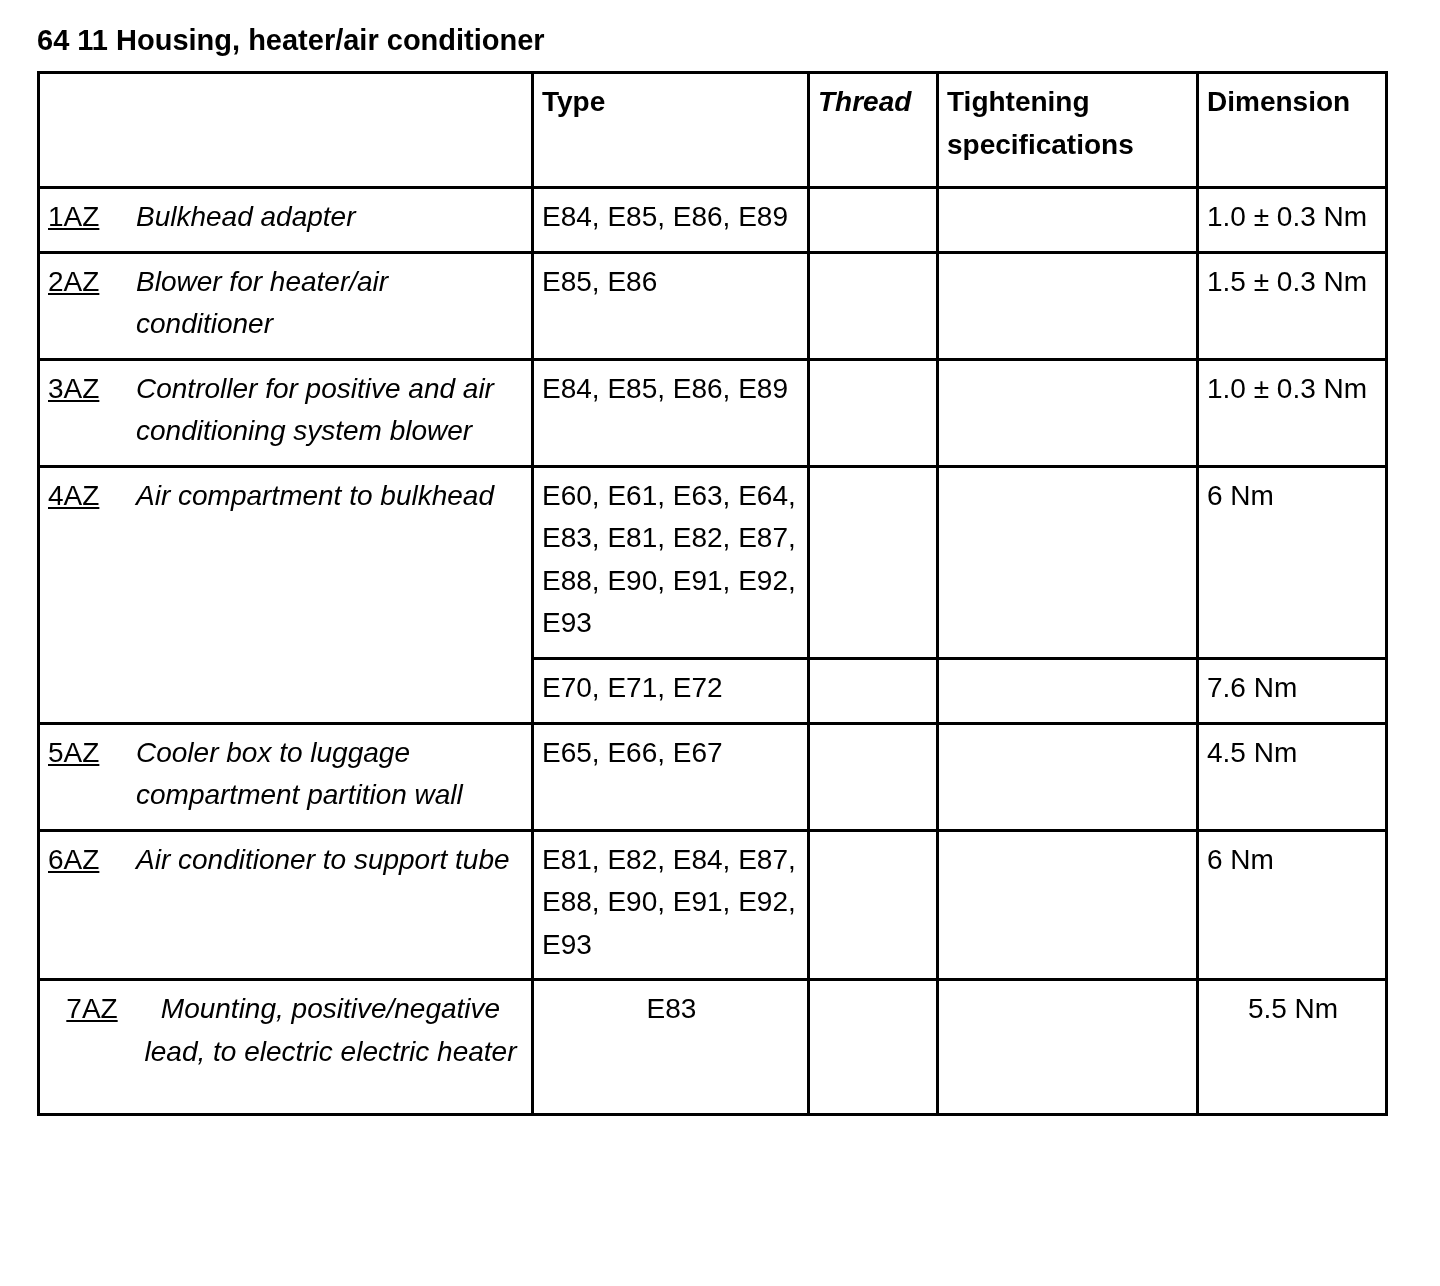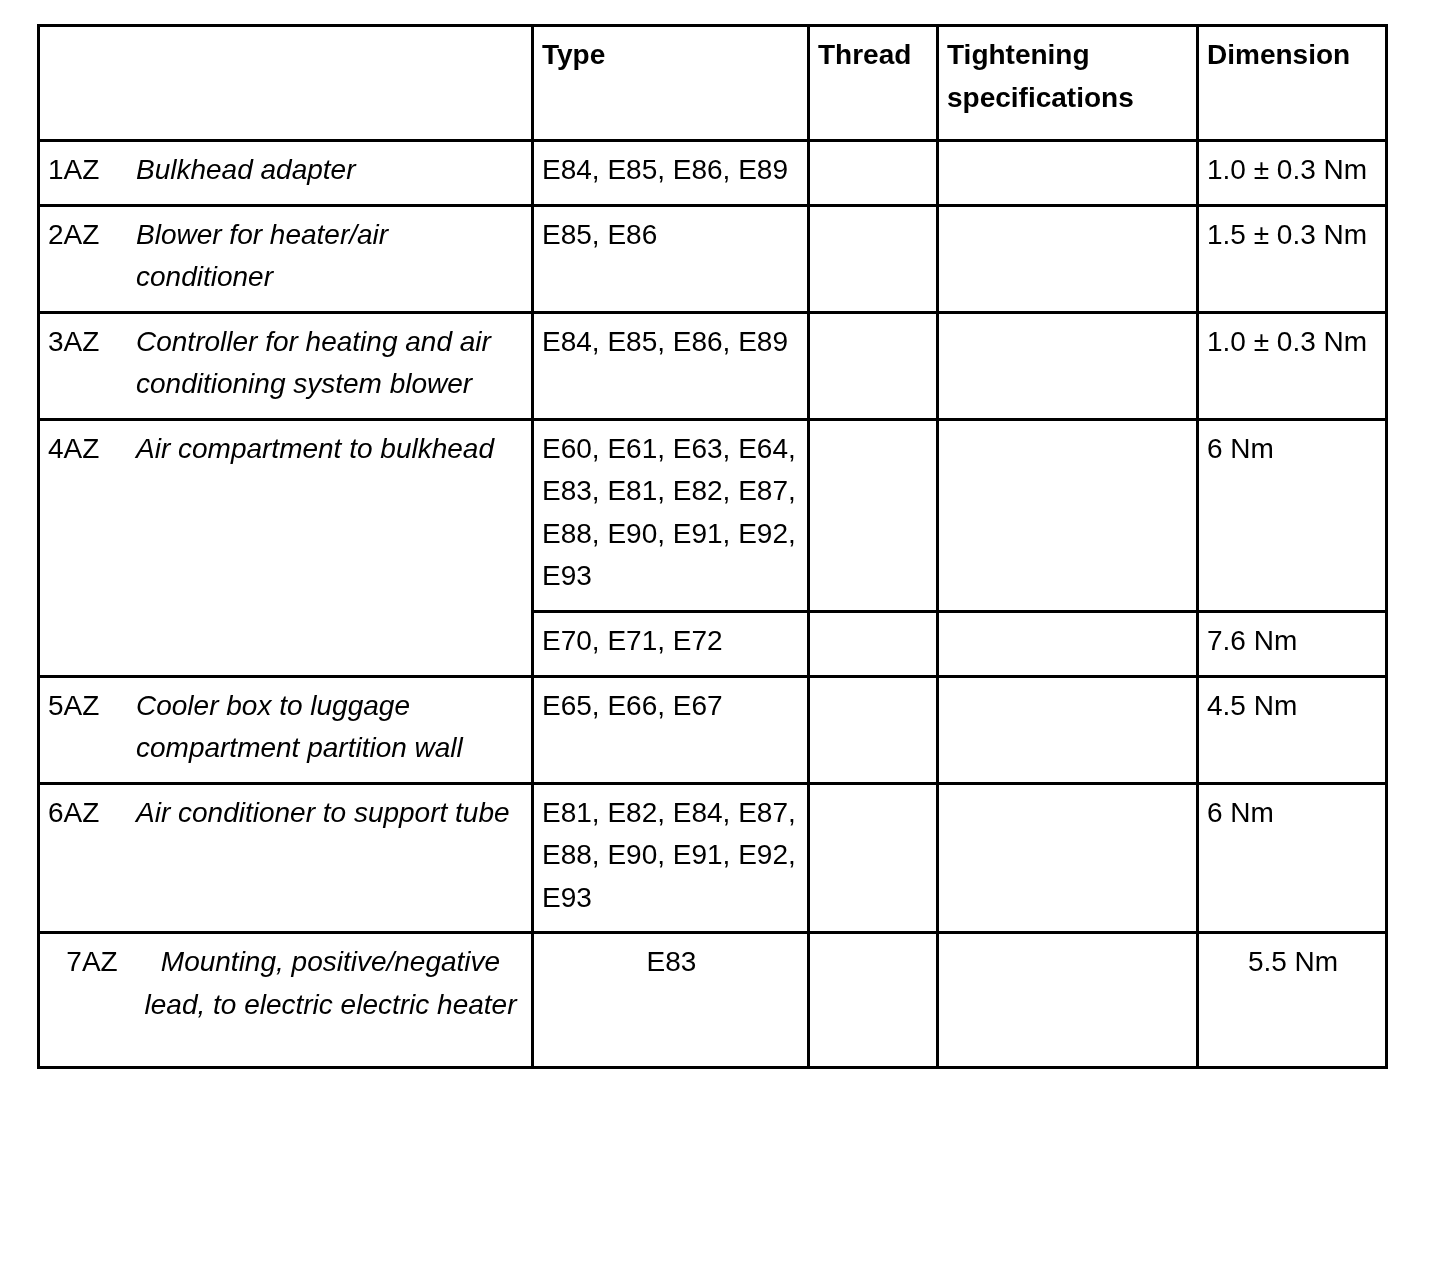--- a/index.html
+++ b/index.html
@@ -33,43 +33,45 @@
     text-align: left;
     font-size: 28px;
     line-height: 1.52;
     padding: 7px 6px 12px 8px;
     word-wrap: break-word;
   }
   table.spec-table th {
     font-weight: bold;
     padding-bottom: 20px;
   }
-  th.th-thread { text-align: center; }
+  th.th-thread { text-align: center; font-style: italic; }
   th.th-dimension { text-align: right; padding-right: 5px; }
 
   .item-wrap {
     display: flex;
     align-items: flex-start;
   }
   .item-id {
     flex: 0 0 88px;
     width: 88px;
+    text-decoration: underline;
   }
   .item-desc {
     flex: 1;
     font-style: italic;
   }
   
   tr.row-7az td { padding-bottom: 40px; text-align: center; }
 </style>
 </head>
 <body>
 
 <div class="page">
 
+  <div class="doc-title">64 11 Housing, heater/air conditioner</div>
 
   <table class="spec-table">
     <colgroup>
       <col style="width:494px">
       <col style="width:276px">
       <col style="width:129px">
       <col style="width:260px">
       <col style="width:189px">
     </colgroup>
     <thead>
@@ -106,21 +108,21 @@
         <td>E85, E86</td>
         <td></td>
         <td></td>
         <td>1.5 ± 0.3 Nm</td>
       </tr>
 
       <tr class="row-3az">
         <td class="item-cell">
           <div class="item-wrap">
             <span class="item-id">3AZ</span>
-            <span class="item-desc">Controller for heating and air conditioning system blower</span>
+            <span class="item-desc">Controller for positive and air conditioning system blower</span>
           </div>
         </td>
         <td>E84, E85, E86, E89</td>
         <td></td>
         <td></td>
         <td>1.0 ± 0.3 Nm</td>
       </tr>
 
       <tr class="row-4az">
         <td class="item-cell" rowspan="2">

